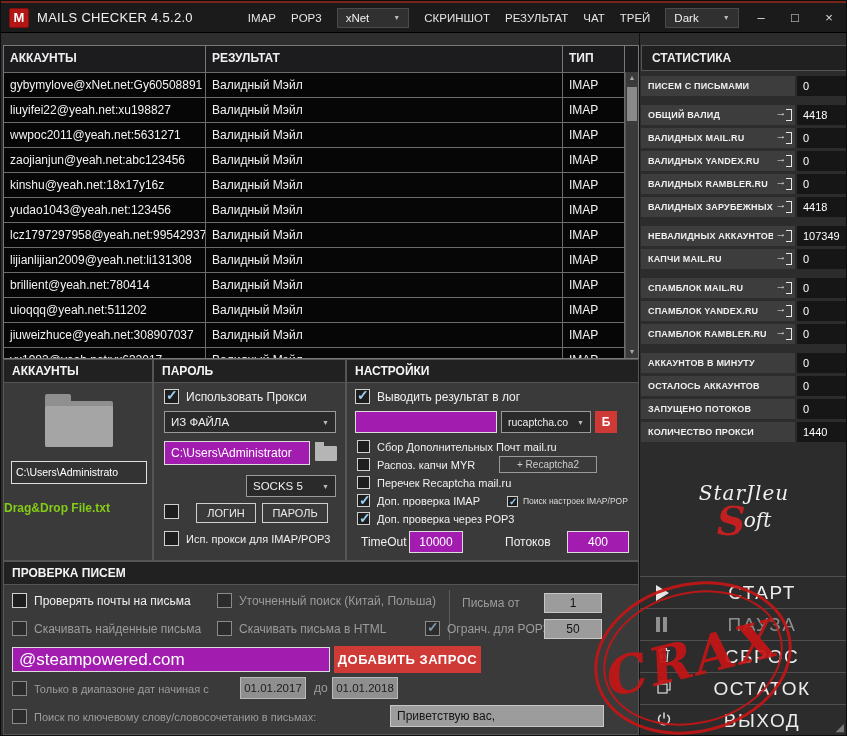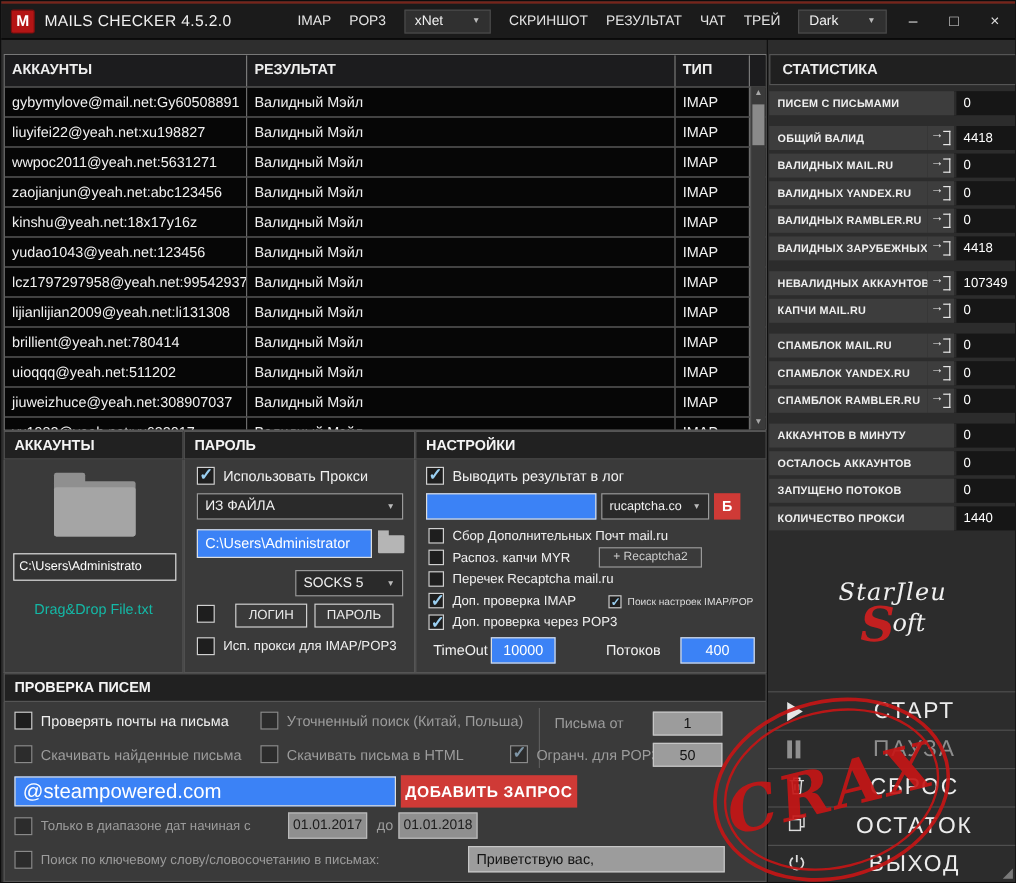--- a/index.html
+++ b/index.html
@@ -42,32 +42,32 @@
   .cb.dim { border-color:#8a8a8a; background:#2c2c2c; }
   .cb.checked::after { content:"✓"; position:absolute; left:1px; top:-3px; font-size:14px; font-weight:bold; color:#9bd0f2; }
   .cb.xs.checked::after { font-size:10px; top:-1px; left:1px; }
   .cb.graycheck.checked::after { color:#7e95a6; }
   .lbl { font-size:12px; color:#f0f0f0; white-space:nowrap; }
   .lbl.dim { color:#9c9c9c; }
   .lbl.s { font-size:11px; }
   .grp { position:absolute; display:flex; align-items:center; gap:7px; }
 
   .combo { position:absolute; background:#2a2a2a; border:1px solid #9a9a9a; display:flex; align-items:center; justify-content:space-between; padding:0 6px; font-size:11.5px; color:#f0f0f0; }
-  .inp { position:absolute; background:#3b82f6; border:1px solid #dcdcdc; color:#fff; font-size:12px; padding:0 6px; font-family:inherit; outline:none; }
+  .inp { position:absolute; background:#a21caf; border:1px solid #dcdcdc; color:#fff; font-size:12px; padding:0 6px; font-family:inherit; outline:none; }
   .inp.gray { background:#9c9c9c; color:#141414; border-color:#c6c6c6; }
   .inp.center { text-align:center; }
   .bbtn { position:absolute; border:1px solid #cfcfcf; background:transparent; color:#eaeaea; font-size:11px; display:flex; align-items:center; justify-content:center; cursor:default; }
   .graybtn { position:absolute; background:#8f8f8f; border:1px solid #b9b9b9; color:#1c1c1c; font-size:11.5px; display:flex; align-items:center; justify-content:center; cursor:default; }
   .redbtn { background:#cf3a36; color:#fff; font-weight:bold; border:none; display:flex; align-items:center; justify-content:center; cursor:default; }
 
   .folder-big { position:absolute; left:41px; top:18px; width:68px; height:46px; background:#8f8f8f; border-radius:2px; }
   .folder-big::before { content:""; position:absolute; top:-7px; left:0; width:26px; height:9px; background:#8f8f8f; border-radius:2px 2px 0 0; }
   .folder-big::after { content:""; position:absolute; top:5px; left:0; right:0; bottom:0; background:#a5a5a5; border-radius:2px; }
   .pathbox { position:absolute; left:7px; top:78px; width:136px; height:23px; border:1px solid #e0e0e0; color:#fff; font-size:10.5px; line-height:21px; padding-left:4px; background:#333; overflow:hidden; white-space:nowrap; }
-  .dragdrop { position:absolute; left:0; right:0; top:118px; text-align:center; font-size:12px; color:#14b8a6; }
+  .dragdrop { position:absolute; left:0; right:0; top:118px; text-align:left; font-size:12px; color:#84cc16;font-weight:bold; }
   .mini-folder { position:absolute; width:22px; height:15px; background:#b5b5b5; border-radius:1px; cursor:default; }
   .mini-folder::before { content:""; position:absolute; top:-4px; left:0; width:9px; height:5px; background:#b5b5b5; }
 
   
   .sidebar { position:absolute; left:638px; top:32px; width:209px; height:704px; background:#2c2c2c; border-left:1px solid #101010; }
   .stats-header { margin:12px 1px 5px 1px; height:26px; background:#202020; border:1px solid #555; font-weight:bold; font-size:12px; line-height:24px; padding-left:10px; }
   .stat-row { display:flex; align-items:stretch; height:20px; margin:0 1px 3px 1px; }
   .stat-row.gap { margin-top:9px; }
   .s-label { flex:1; background:#3d3d3d; font-size:9px; font-weight:bold; color:#f0f0f0; display:flex; align-items:center; padding-left:7px; letter-spacing:.2px; white-space:nowrap; overflow:hidden; }
   .s-icon { width:22px; background:#3d3d3d; display:flex; align-items:center; justify-content:center; cursor:default; }
@@ -132,21 +132,21 @@
     </div>
   </div>
 
   <div class="table">
     <div class="t-head">
       <div class="c1">АККАУНТЫ</div>
       <div class="c2">РЕЗУЛЬТАТ</div>
       <div class="c3">ТИП</div>
     </div>
     <div class="t-row">
-        <div class="c1">gybymylove@mail.net:Gy60508891</div>
+        <div class="c1">gybymylove@xNet.net:Gy60508891</div>
         <div class="c2">Валидный Мэйл</div>
         <div class="c3">IMAP</div>
       </div>
     <div class="t-row">
         <div class="c1">liuyifei22@yeah.net:xu198827</div>
         <div class="c2">Валидный Мэйл</div>
         <div class="c3">IMAP</div>
       </div>
     <div class="t-row">
         <div class="c1">wwpoc2011@yeah.net:5631271</div>
@@ -255,21 +255,21 @@
       </div>
       <div class="redbtn" style="position:absolute; left:248px; top:28px; width:22px; height:22px; font-size:12px;">Б</div>
       <div class="grp" style="left:10px; top:57px;">
         <span class="cb sm"></span>
         <span class="lbl s">Сбор Дополнительных Почт mail.ru</span>
       </div>
       <div class="grp" style="left:10px; top:75px;">
         <span class="cb sm"></span>
         <span class="lbl s">Распоз. капчи MYR</span>
       </div>
-      <div class="bbtn" style="left:152px; top:73px; width:86px; height:17px; font-size:10px; border-color:#999; color:#ccc;">+ Recaptcha2</div>
+      <div class="bbtn" style="left:152px; top:73px; width:98px; height:17px; font-size:10px; border-color:#999; color:#ccc;">+ Recaptcha2</div>
       <div class="grp" style="left:10px; top:93px;">
         <span class="cb sm"></span>
         <span class="lbl s">Перечек Recaptcha mail.ru</span>
       </div>
       <div class="grp" style="left:10px; top:111px;">
         <span class="cb sm checked"></span>
         <span class="lbl s">Доп. проверка IMAP</span>
       </div>
       <span class="cb xs checked" style="position:absolute; left:160px; top:113px;"></span>
       <span class="lbl" style="position:absolute; left:176px; top:113px; font-size:8.5px; color:#ddd;">Поиск настроек IMAP/POP</span>

